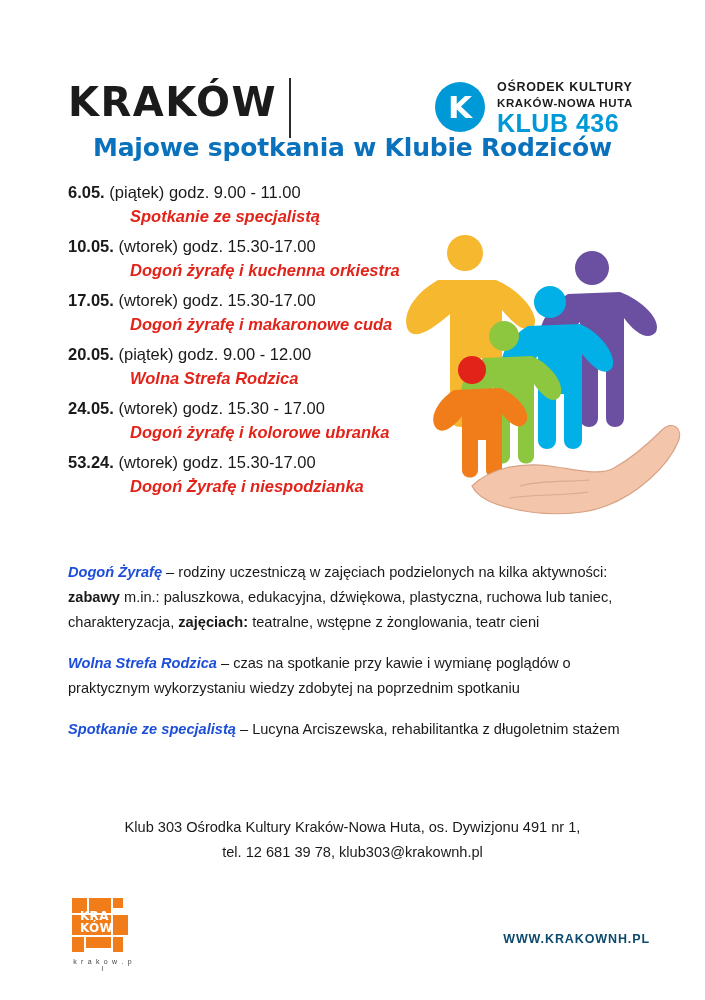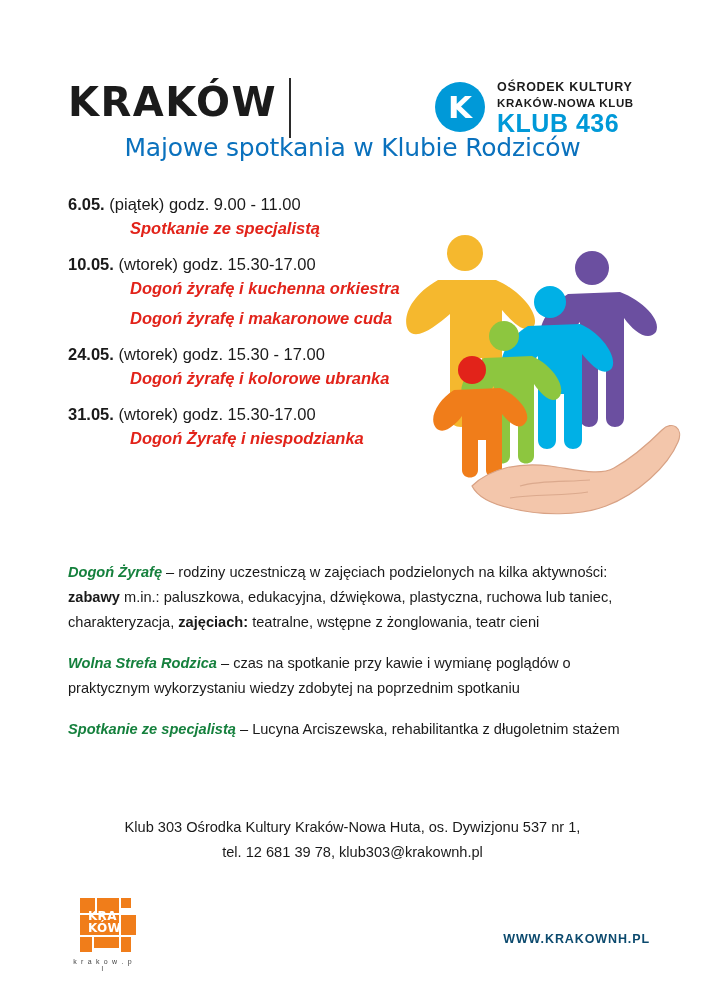--- a/index.html
+++ b/index.html
@@ -84,38 +84,37 @@
     line-height: 1;
   }
 
   
   .main-title {
     position: absolute;
     top: 133px; left: 0; right: 0;
     text-align: center;
     font-family: "DejaVu Sans", sans-serif;
     font-size: 25px;
-    font-weight: normal;
+    font-weight: bold;
     color: #0a71bd;
     letter-spacing: -0.2px;
   }
 
   
   .schedule {
     position: absolute;
     top: 180px;
     left: 68px;
     width: 430px;
   }
   .sched-row { margin-bottom: 2px; }
   .sched-line1 {
     font-size: 16.5px;
     line-height: 24px;
     color: #1a1a1a;
-    margin-top: 12px;
   }
   .sched-line1 .date {
     font-weight: bold;
   }
   .sched-line2 {
     font-size: 16.5px;
     line-height: 24px;
     font-style: italic;
     font-weight: bold;
     color: #e2231a;
@@ -142,21 +141,21 @@
   .desc {
     font-size: 14.6px;
     line-height: 25px;
     color: #1a1a1a;
     margin-bottom: 16px;
     text-align: left;
   }
   .desc .term {
     font-style: italic;
     font-weight: bold;
-    color: #15803d;
+    color: #1d4ed8;
   }
   .desc b { font-weight: bold; }
 
   
   .contact {
     position: absolute;
     left: 0; right: 0;
     top: 815px;
     text-align: center;
     font-size: 14.6px;
@@ -167,21 +166,21 @@
   
   .footer-logo {
     position: absolute;
     left: 72px;
     top: 898px;
     width: 66px;
     height: 76px;
   }
   .footer-logo .grid {
     position: relative;
-    width: 58px; height: 56px; margin-left: 8px;
+    width: 58px; height: 56px;
   }
   .footer-logo .sq {
     position: absolute;
     background: #f07d1a;
   }
   .footer-logo .kw {
     position: absolute;
     left: 8px; top: 12px;
     font-family: "DejaVu Sans", sans-serif;
     font-size: 12px;
@@ -213,21 +212,21 @@
 </head>
 <body>
 
 <div class="header">
   <div class="krakow-wordmark">KRAKÓW</div>
   <div class="header-divider"></div>
 
   <div class="ok-logo">
     <div class="mark">K</div>
     <div class="l1">OŚRODEK KULTURY</div>
-    <div class="l2">KRAKÓW-NOWA KLUB</div>
+    <div class="l2">KRAKÓW-NOWA HUTA</div>
     <div class="l3">KLUB 436</div>
   </div>
 </div>
 
 <div class="main-title">Majowe spotkania w Klubie Rodziców</div>
 
 <div class="artwork">
   <svg width="290" height="300" viewBox="0 0 290 300" xmlns="http://www.w3.org/2000/svg">
 
     <circle cx="65" cy="35" r="18" fill="#f5b82e"></circle>
@@ -263,35 +262,46 @@
 
   <div class="sched-row">
     <div class="sched-line1">
       <span class="date">10.05.</span>
       <span>(wtorek) godz. 15.30-17.00</span>
     </div>
     <div class="sched-line2">Dogoń żyrafę i kuchenna orkiestra</div>
   </div>
 
   <div class="sched-row">
+    <div class="sched-line1">
+      <span class="date">17.05.</span>
+      <span>(wtorek) godz. 15.30-17.00</span>
+    </div>
     <div class="sched-line2">Dogoń żyrafę i makaronowe cuda</div>
   </div>
 
+  <div class="sched-row">
+    <div class="sched-line1">
+      <span class="date">20.05.</span>
+      <span>(piątek) godz. 9.00 - 12.00</span>
+    </div>
+    <div class="sched-line2">Wolna Strefa Rodzica</div>
+  </div>
 
   <div class="sched-row">
     <div class="sched-line1">
       <span class="date">24.05.</span>
       <span>(wtorek) godz. 15.30 - 17.00</span>
     </div>
     <div class="sched-line2">Dogoń żyrafę i kolorowe ubranka</div>
   </div>
 
   <div class="sched-row">
     <div class="sched-line1">
-      <span class="date">31.05.</span>
+      <span class="date">53.24.</span>
       <span>(wtorek) godz. 15.30-17.00</span>
     </div>
     <div class="sched-line2">Dogoń Żyrafę i niespodzianka</div>
   </div>
 
 </div>
 
 <div class="descriptions">
 
   <div class="desc">
@@ -302,21 +312,21 @@
     <span class="term">Wolna Strefa Rodzica</span><span> – czas na spotkanie przy kawie i wymianę poglądów o praktycznym wykorzystaniu wiedzy zdobytej na poprzednim spotkaniu</span>
   </div>
 
   <div class="desc">
     <span class="term">Spotkanie ze specjalistą</span><span> – Lucyna Arciszewska, rehabilitantka z długoletnim stażem</span>
   </div>
 
 </div>
 
 <div class="contact">
-  <div>Klub 303 Ośrodka Kultury Kraków-Nowa Huta, os. Dywizjonu 537 nr 1,</div>
+  <div>Klub 303 Ośrodka Kultury Kraków-Nowa Huta, os. Dywizjonu 491 nr 1,</div>
   <div>tel. 12 681 39 78, klub303@krakownh.pl</div>
 </div>
 
 <div class="footer-logo">
   <div class="grid">
     <div class="sq" style="left:0px;  top:0px;  width:15px; height:15px;"></div>
     <div class="sq" style="left:17px; top:0px;  width:22px; height:15px;"></div>
     <div class="sq" style="left:41px; top:0px;  width:10px; height:10px;"></div>
     <div class="sq" style="left:0px;  top:17px; width:39px; height:20px;"></div>
     <div class="sq" style="left:41px; top:17px; width:15px; height:20px;"></div>

